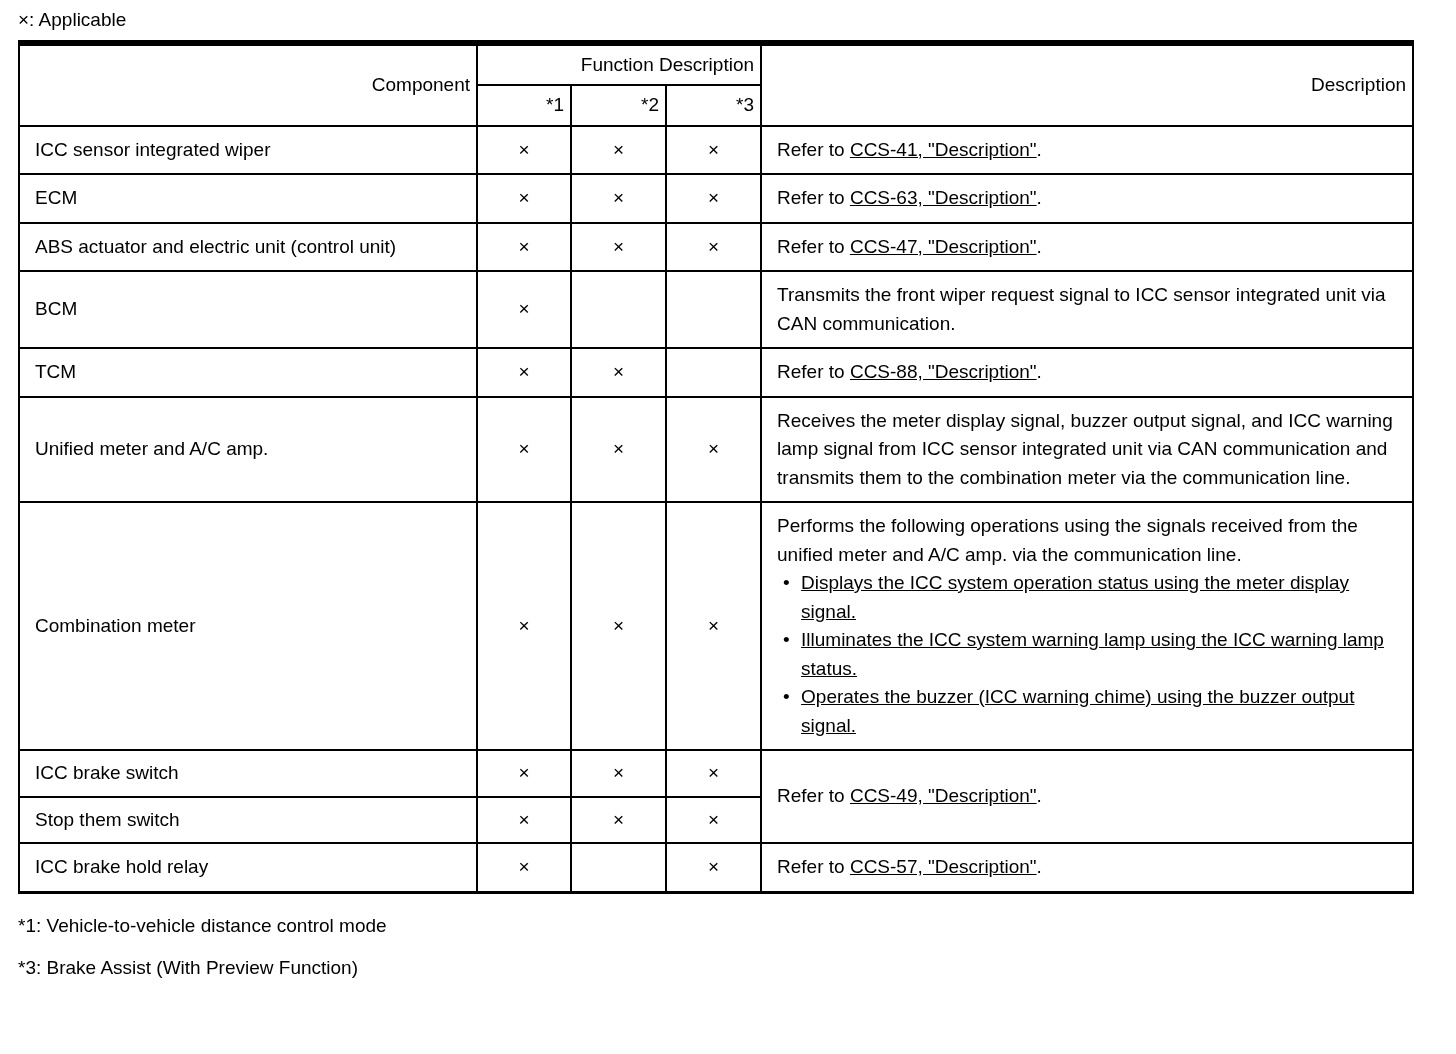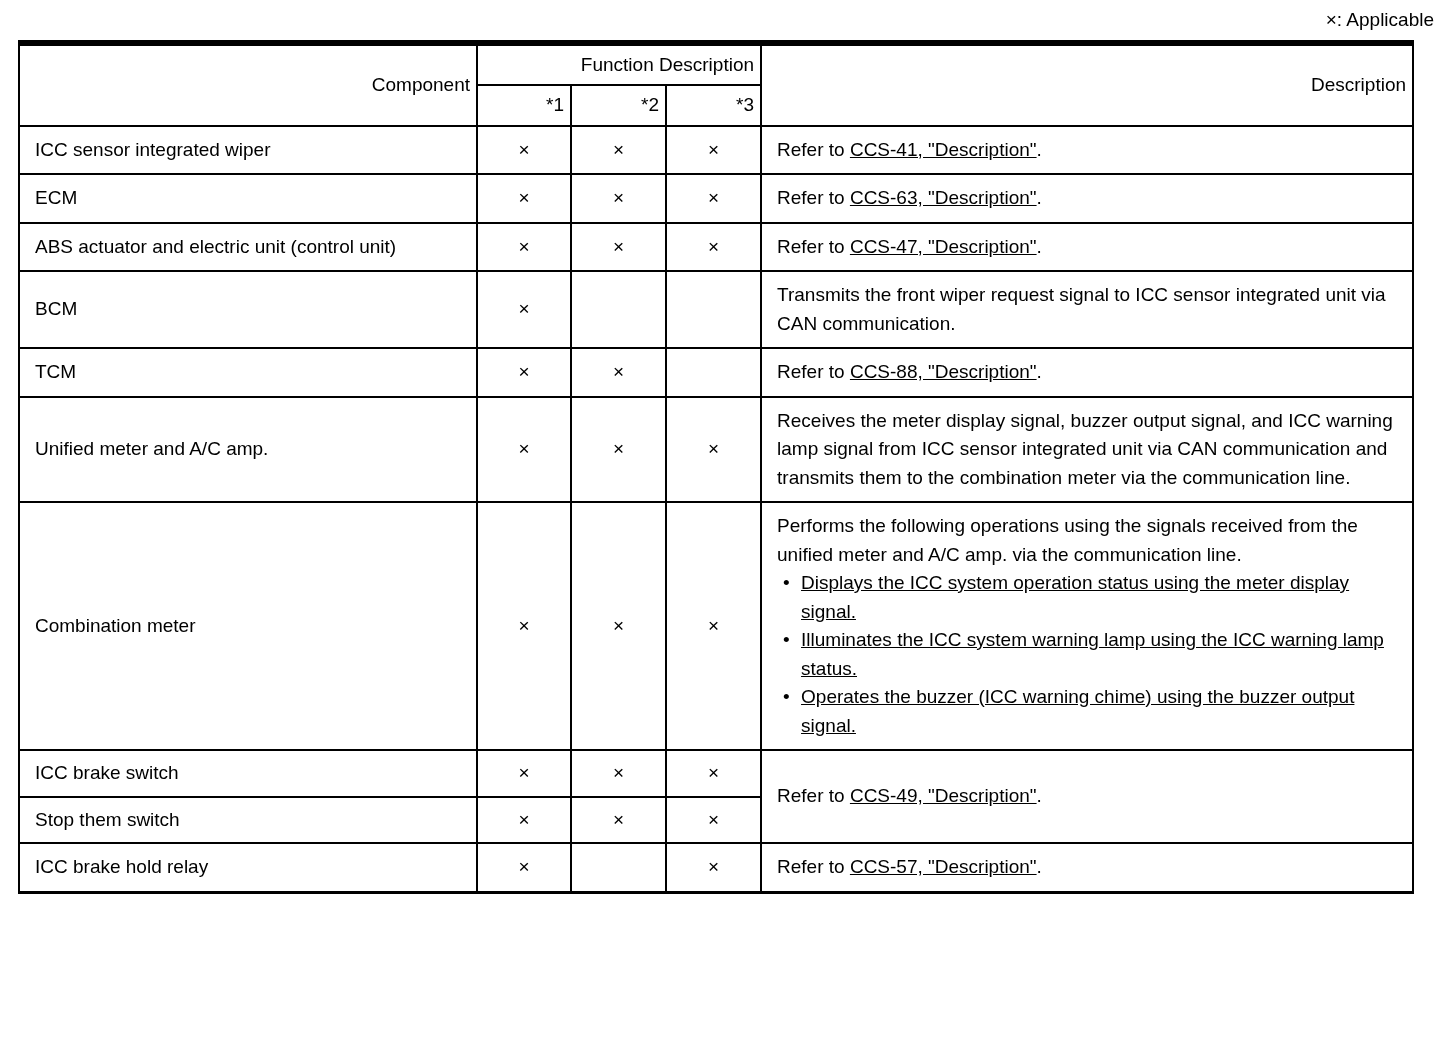--- a/index.html
+++ b/index.html
@@ -7,21 +7,20 @@
   body {
     width: 1456px;
     min-height: 1054px;
     color: #000000;
     font-family: "Liberation Sans", sans-serif;
     font-size: 19px;
     line-height: 1.5;
   }
   .page { padding: 6px 22px 0 18px; }
   .note {
-    text-align: right;
     margin-bottom: 5px;
   }
   table.main {
     border-collapse: collapse;
     table-layout: fixed;
     width: 1394px;
     border-top: 6px solid #000;
     border-bottom: 3px solid #000;
   }
   table.main th, table.main td {
@@ -159,15 +158,17 @@
         <td class="cell-mark">×</td>
         <td class="cell-mark"></td>
         <td class="cell-mark">×</td>
         <td class="cell-desc"><span>Refer to </span><a class="doclink">CCS-57, "Description"</a><span>.</span></td>
       </tr>
 
     </tbody>
   </table>
 
   <div class="footnotes">
+    <p>*1: Vehicle-to-vehicle distance control mode</p>
+    <p>*3: Brake Assist (With Preview Function)</p>
   </div>
 
 </div>
 
 </body></html>

